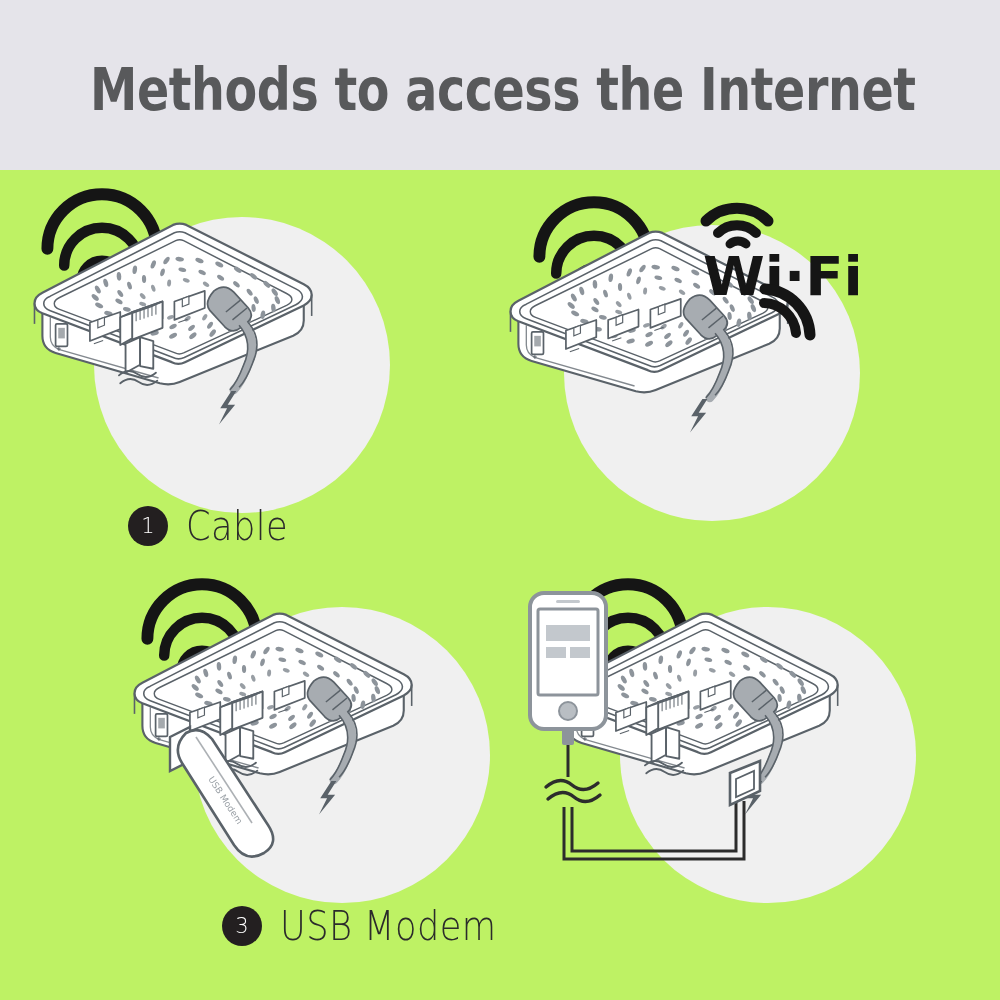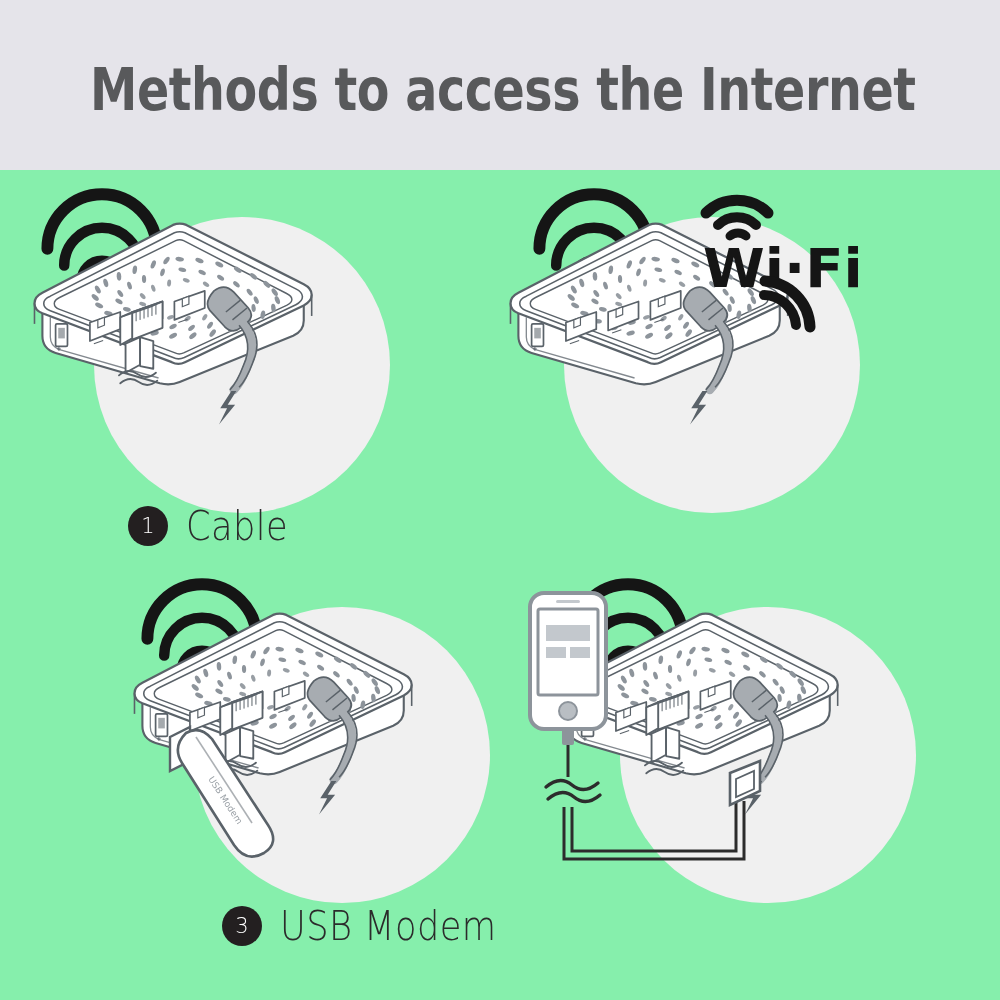--- a/index.html
+++ b/index.html
@@ -11,21 +11,21 @@
     width: 1000px;
     height: 1000px;
     font-family: "Liberation Sans", sans-serif;
     overflow: hidden;
     position: relative;
   }
   #page {
     position: relative;
     width: 1000px;
     height: 1000px;
-    background: #86efac;
+    background: #bef264;
   }
   
   .header-band {
     position: absolute;
     left: 0; top: 0;
     width: 1000px;
     height: 170px;
     background: #e5e4ea;
   }
   .header-title {
@@ -43,21 +43,21 @@
     transform-origin: 50% 50%;
     white-space: nowrap;
   }
   
   .panel {
     position: absolute;
     width: 500px;
     height: 415px;
   }
   #panel-1 { left: 0;   top: 175px; }
-  #panel-2 { left: 500px; top: 175px; }
+  #panel-2 { left: 500px; top: 183px; }
   #panel-3 { left: 0;   top: 565px; }
   #panel-4 { left: 500px; top: 565px; }
 
   .panel-art {
     position: absolute;
     left: 0; top: 0;
     width: 500px;
     height: 340px;
   }
   .panel-art svg { display: block; }

